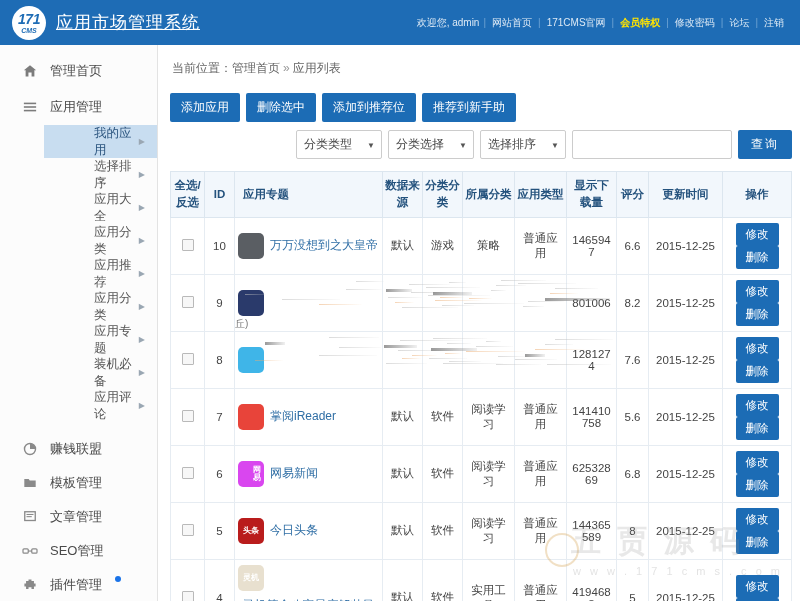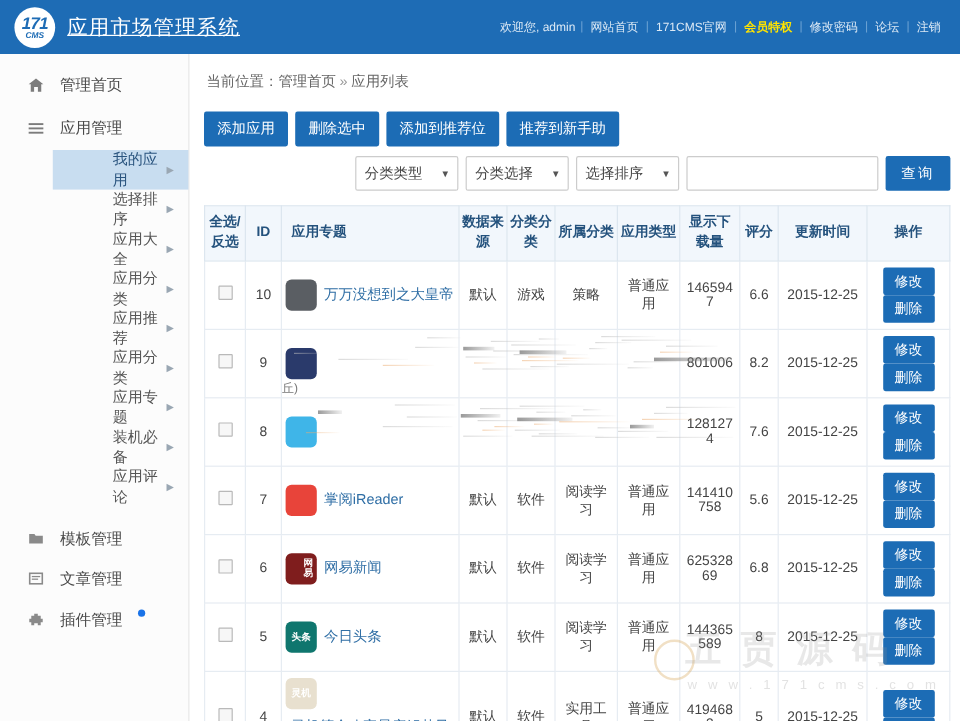--- a/index.html
+++ b/index.html
@@ -372,34 +372,54 @@
     <div class="nav-sub">
       <span>应用评论</span>
       <span class="arrow">▶</span>
     </div>
 
     <div style="height:10px"></div>
 
     <div class="nav-main">
       <span class="ico">
         <svg width="14" height="14" viewBox="0 0 16 16">
+            <circle cx="8" cy="8" r="6.3" fill="none" stroke="currentColor" stroke-width="1.6"></circle>
+            <path fill="currentColor" d="M8 8V1.7A6.3 6.3 0 0 1 14.3 8z"></path>
+          </svg>
+      </span>
+      <span>赚钱联盟</span>
+    </div>
+    <div class="nav-main">
+      <span class="ico">
+        <svg width="14" height="14" viewBox="0 0 16 16">
             <path fill="currentColor" d="M1.5 3.5h5l1.2 1.6h6.8v7.4H1.5z"></path>
           </svg>
       </span>
       <span>模板管理</span>
     </div>
     <div class="nav-main">
       <span class="ico">
         <svg width="14" height="14" viewBox="0 0 16 16">
             <rect x="2" y="2" width="12" height="10" fill="none" stroke="currentColor" stroke-width="1.5"></rect>
             <rect x="4" y="4.5" width="8" height="1.2" fill="currentColor"></rect>
             <rect x="4" y="7" width="6" height="1.2" fill="currentColor"></rect>
           </svg>
       </span>
       <span>文章管理</span>
+    </div>
+    <div class="nav-main">
+      <span class="ico">
+        <svg width="16" height="14" viewBox="0 0 18 16">
+            <rect x="1" y="5.5" width="6" height="5" rx="1.2" fill="none" stroke="currentColor" stroke-width="1.4"></rect>
+            <rect x="11" y="5.5" width="6" height="5" rx="1.2" fill="none" stroke="currentColor" stroke-width="1.4"></rect>
+            <rect x="7" y="7.4" width="4" height="1.3" fill="currentColor"></rect>
+          </svg>
+      </span>
+      <span>SEO管理</span>
+
     </div>
     <div class="nav-main">
       <span class="ico">
         <svg width="14" height="14" viewBox="0 0 16 16">
             <path fill="currentColor" d="M6.3 1.6h3.4v1.9h2.8v2.9h1.9v3.4h-1.9v2.8H9.7v-1.9H6.3v1.9H3.5V9.8H1.6V6.4h1.9V3.5h2.8z"></path>
           </svg>
       </span>
       <span>插件管理</span>
       <span class="dot-badge"></span>
     </div>
@@ -603,39 +623,39 @@
             <td style="word-break: break-all;">141410758</td>
             <td>5.6</td>
             <td>2015-12-25</td>
             <td><button class="op-btn">修改</button><button class="op-btn">删除</button></td>
           </tr>
           <tr class="row">
             <td><span class="ck"></span></td>
             <td>6</td>
             <td class="c-name">
               <div class="name-cell">
-                <div class="app-ico" style="background: #7f1d1d; padding-left: 12px;">网易</div>
+                <div class="app-ico" style="background: #d946ef; padding-left: 12px;">网易</div>
                 <a class="app-name">网易新闻</a>
               </div>
             </td>
             <td class="c-src">默认</td>
             <td class="c-cat">软件</td>
             <td class="c-belong">阅读学习</td>
             <td class="c-type">普通应用</td>
             <td style="word-break: break-all;">62532869</td>
             <td>6.8</td>
             <td>2015-12-25</td>
             <td><button class="op-btn">修改</button><button class="op-btn">删除</button></td>
           </tr>
           <tr class="row">
             <td><span class="ck"></span></td>
             <td>5</td>
             <td class="c-name">
               <div class="name-cell">
-                <div class="app-ico" style="background: #0f766e;">头条</div>
+                <div class="app-ico" style="background: #b91c1c;">头条</div>
                 <a class="app-name">今日头条</a>
               </div>
             </td>
             <td class="c-src">默认</td>
             <td class="c-cat">软件</td>
             <td class="c-belong">阅读学习</td>
             <td class="c-type">普通应用</td>
             <td style="word-break: break-all;">144365589</td>
             <td>8</td>
             <td>2015-12-25</td>

